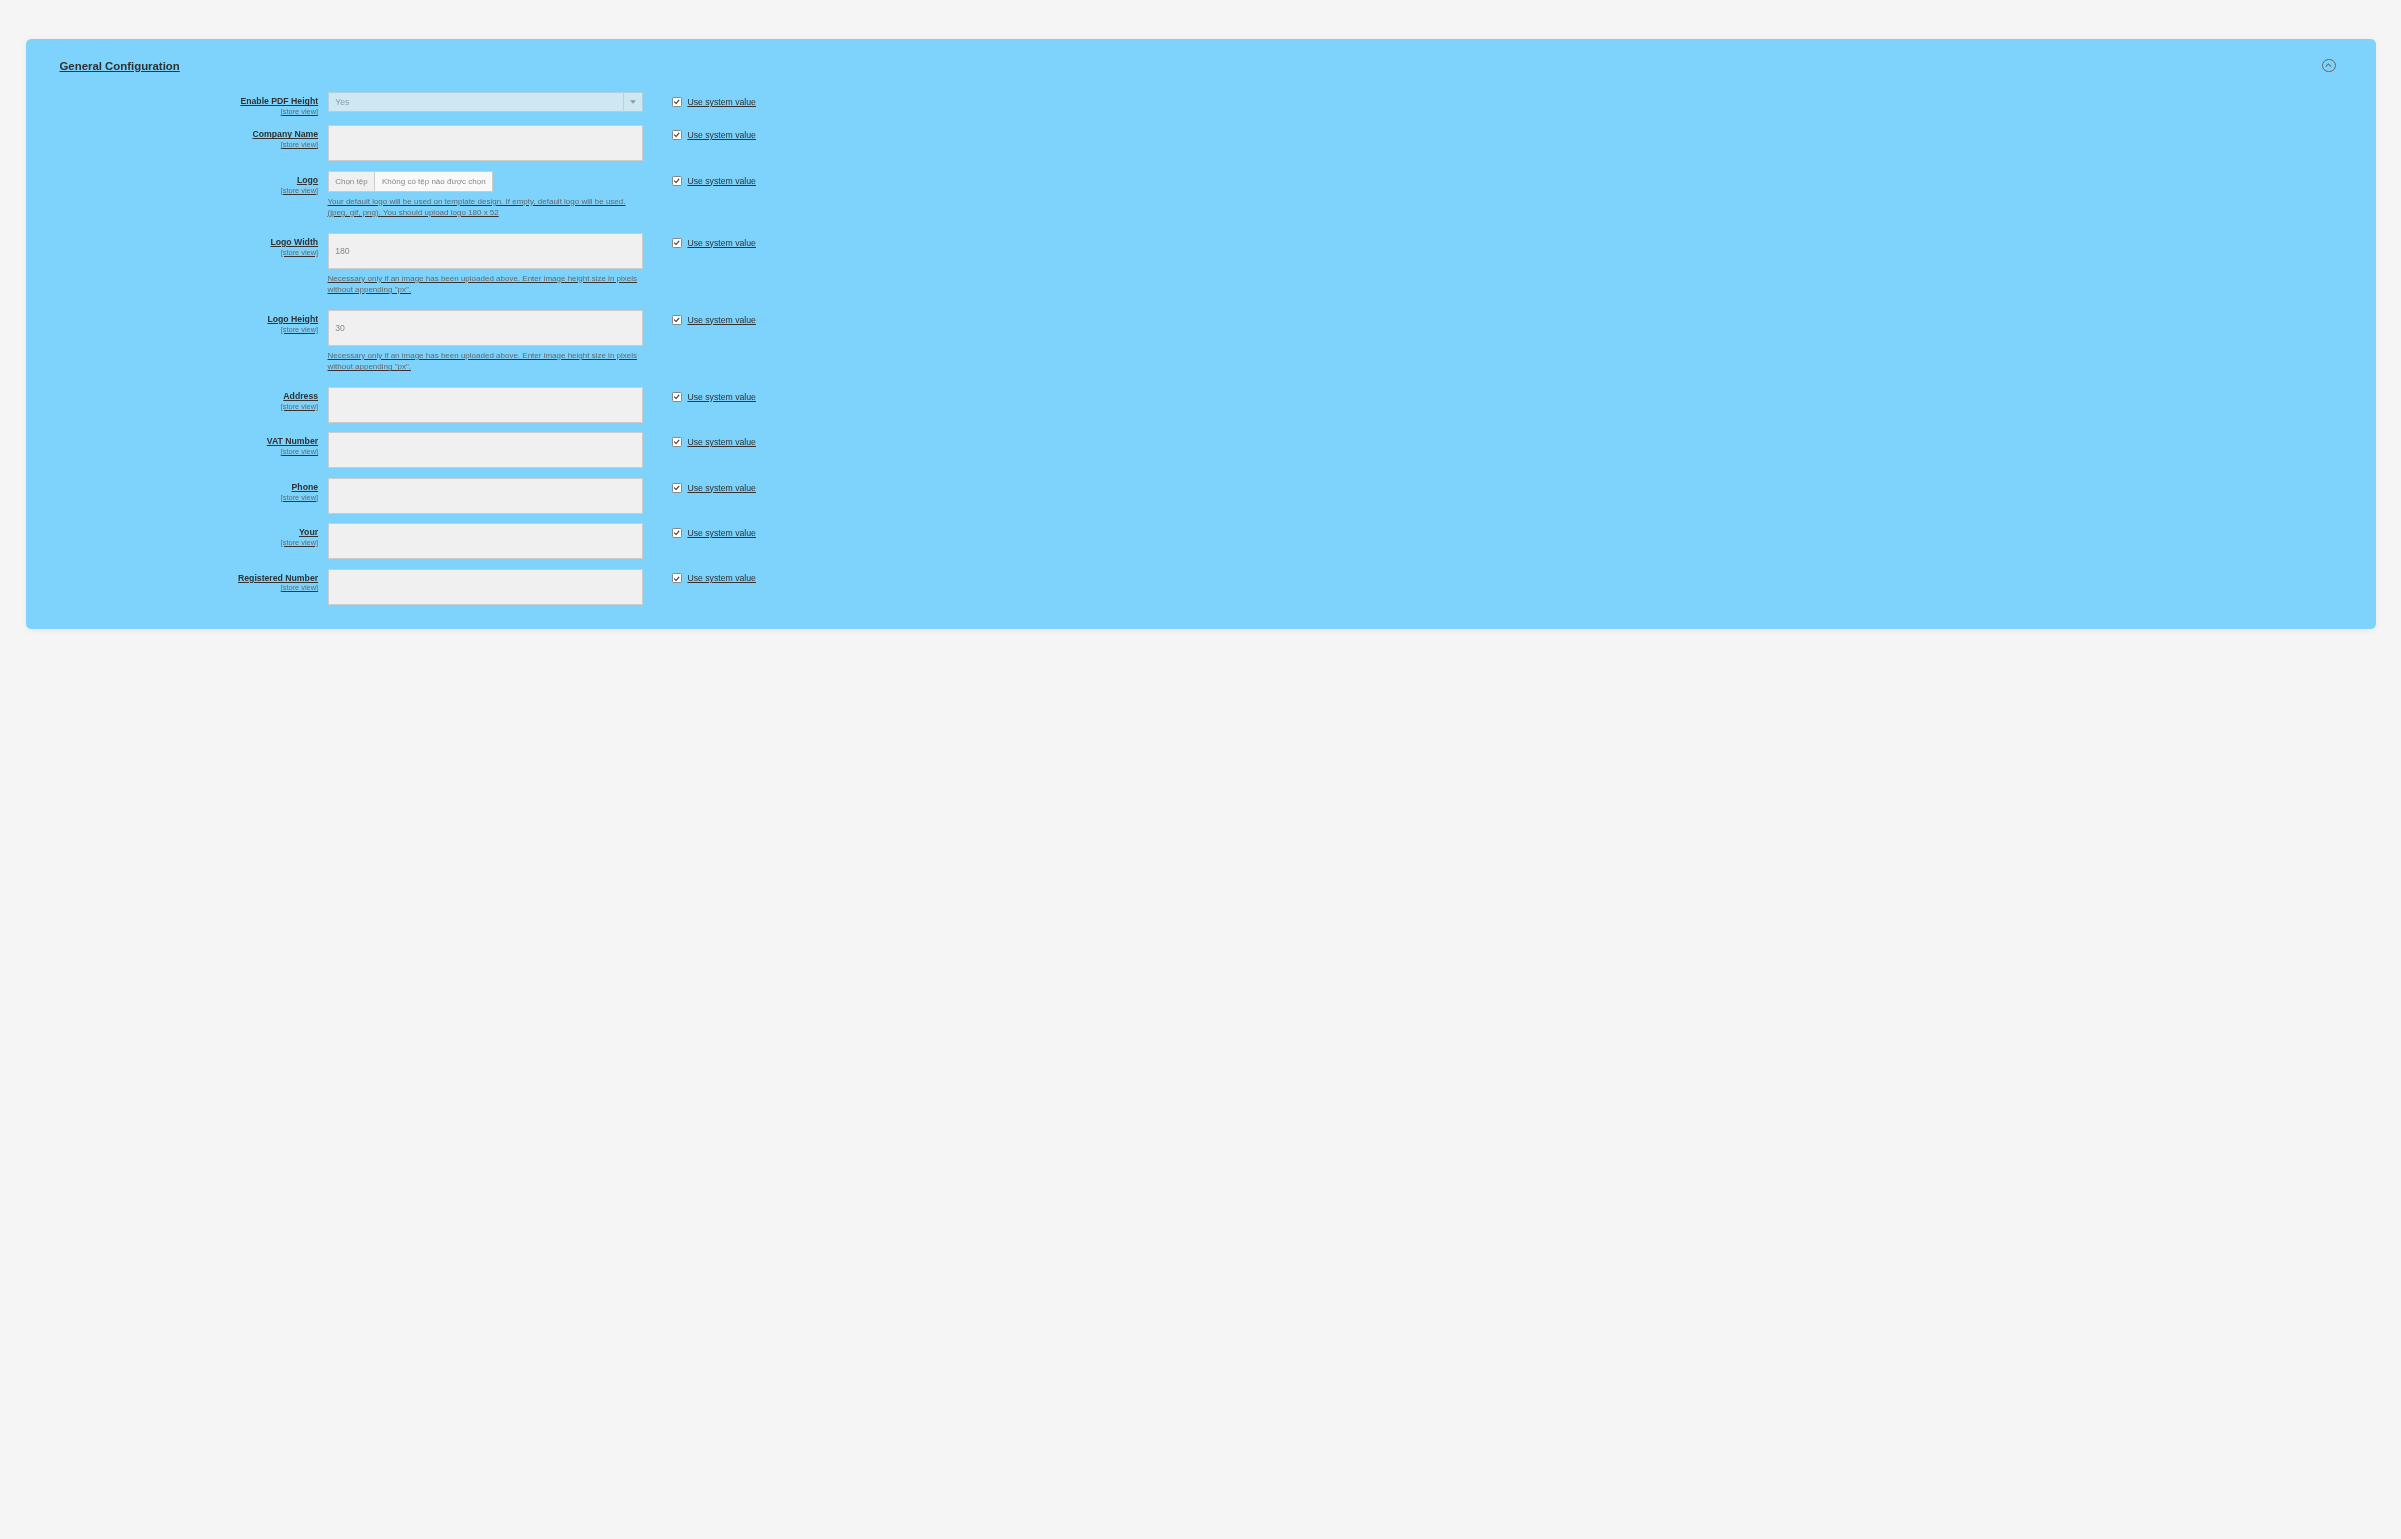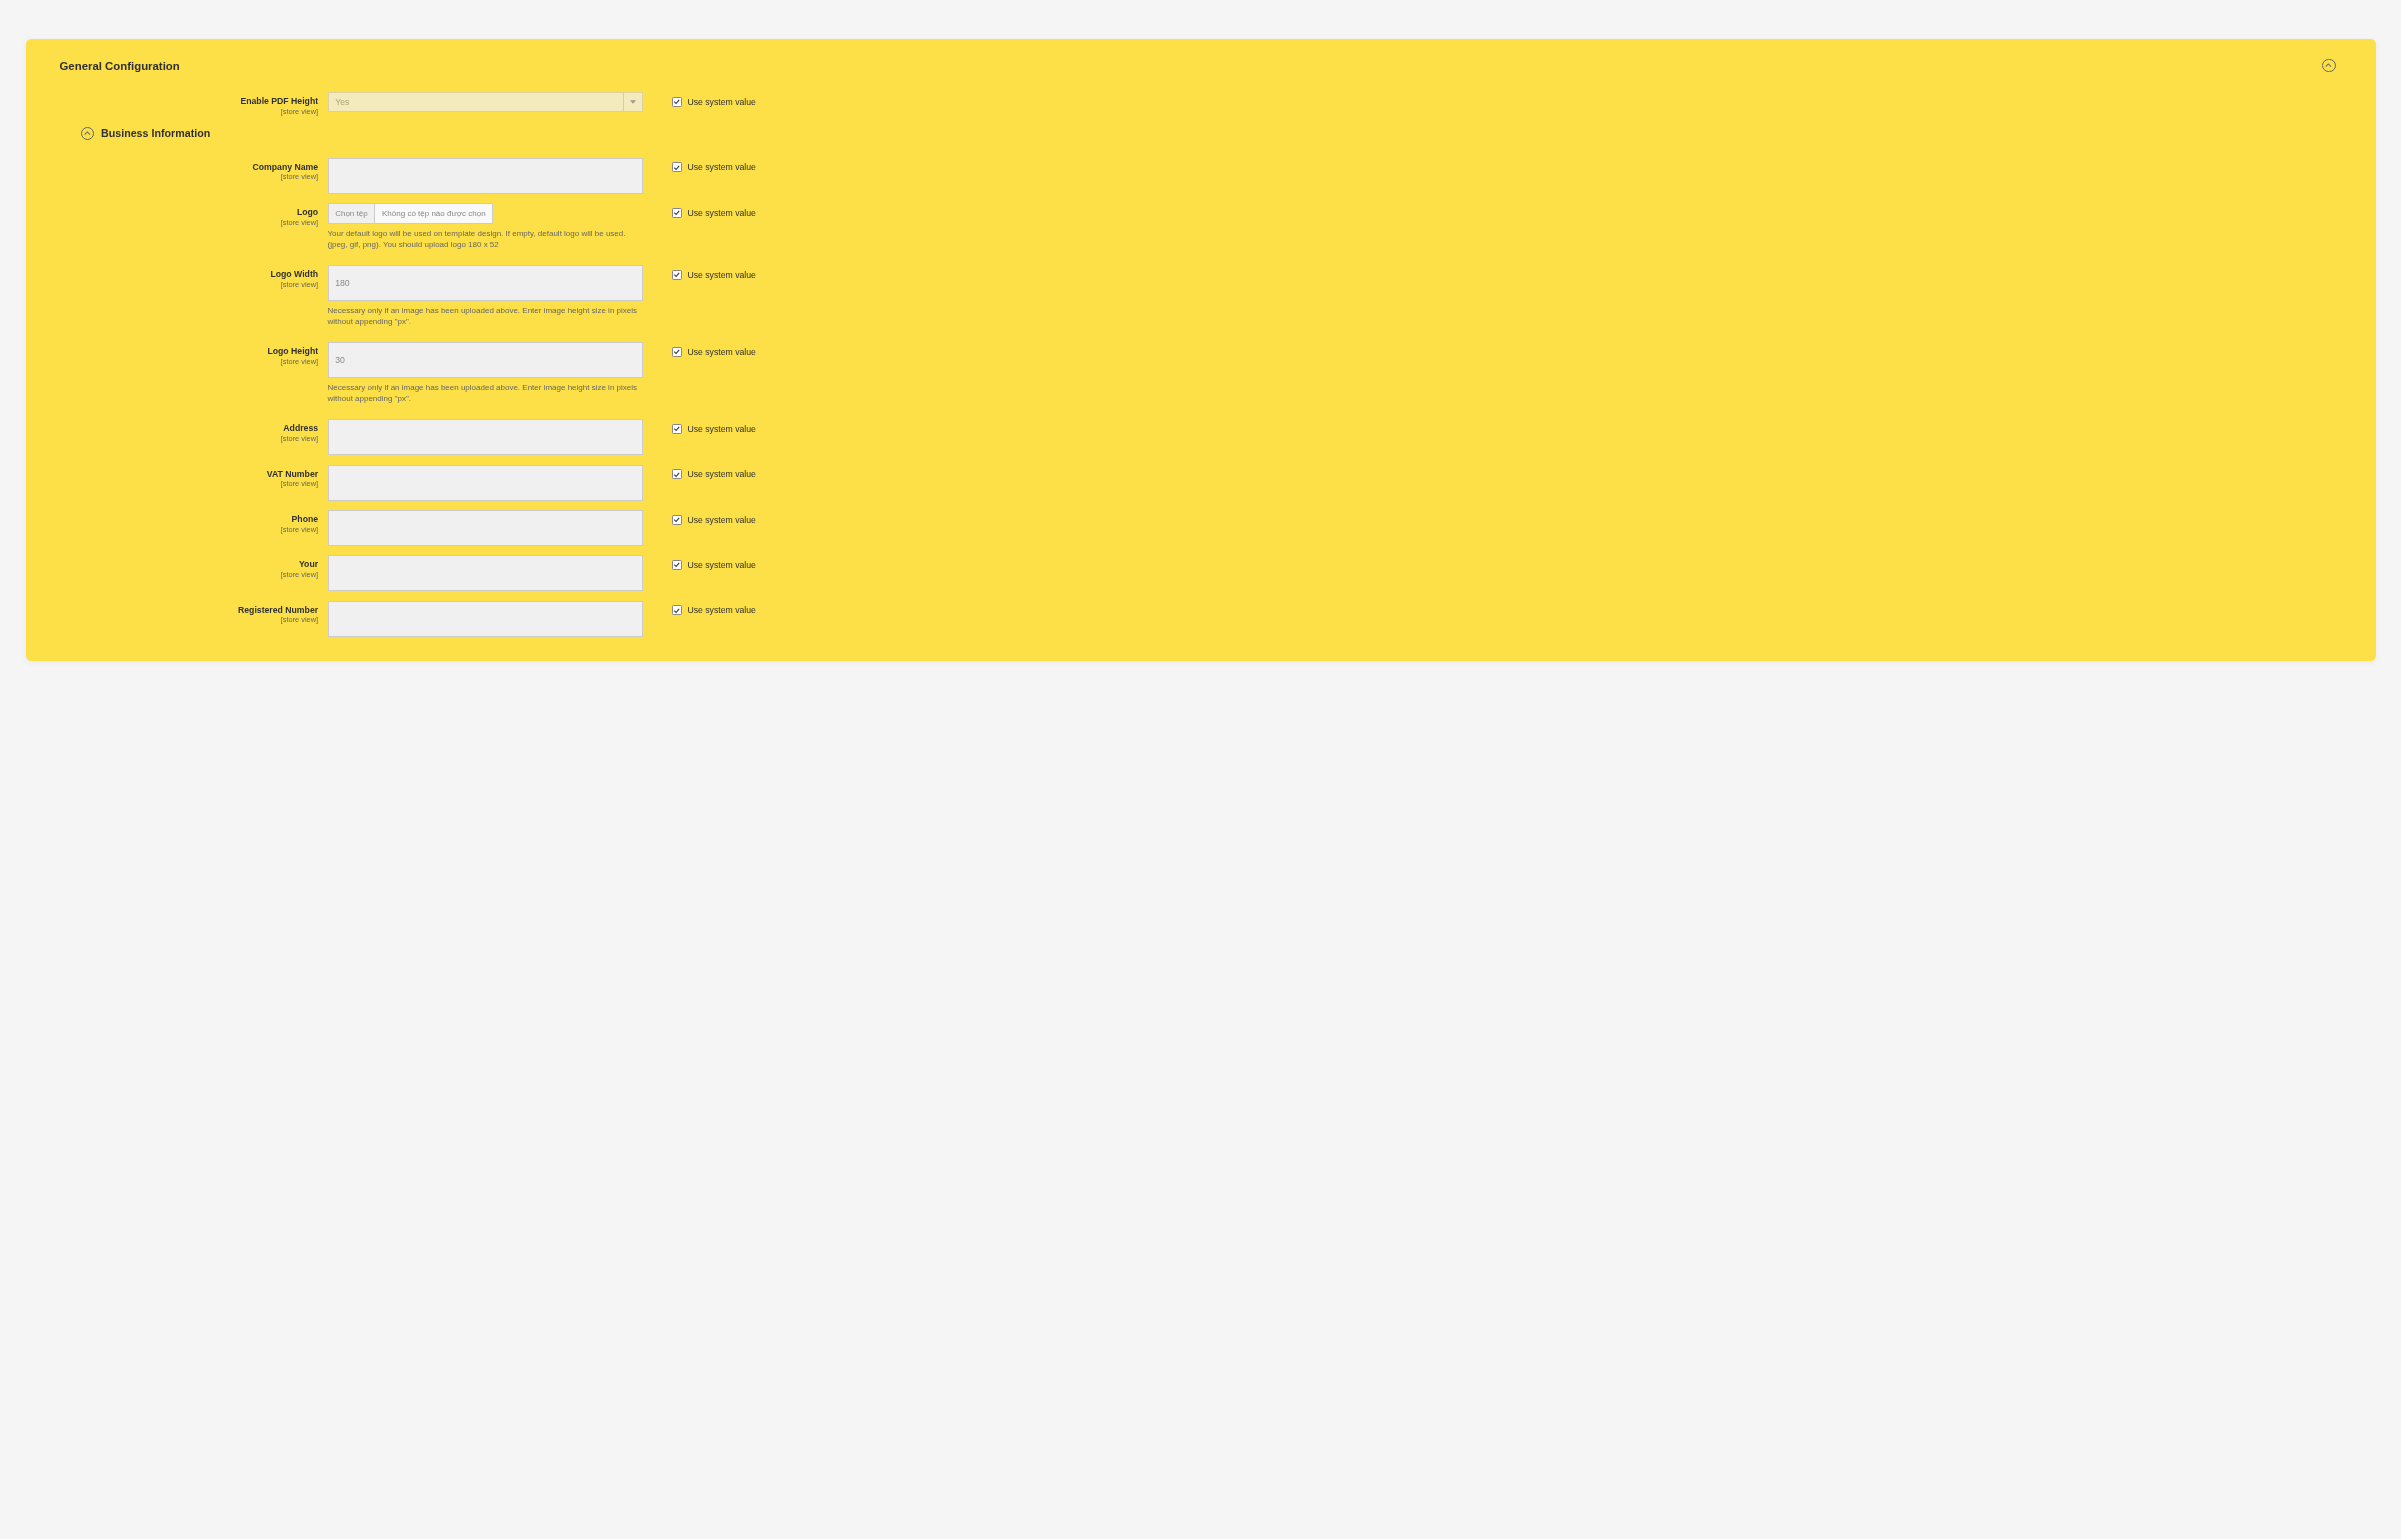--- a/index.html
+++ b/index.html
@@ -4,25 +4,26 @@
 <style>
   * { box-sizing: border-box; margin: 0; padding: 0; }
   body {
     background: #f5f5f5;
     font-family: -apple-system, BlinkMacSystemFont, "Segoe UI", Helvetica, Arial, sans-serif;
     font-size: 8.7px;
     color: #333;
     padding: 39px 25.5px;
   }
   .panel {
-    background: #fde047;
+    background: #7dd3fc;
     border-radius: 5.4px;
     box-shadow: 0 1.3px 6.7px rgba(0,0,0,0.05);
     padding: 20px 40px 24px 34px;
     position: relative;
+    text-decoration: underline;
   }
   .panel-header {
     display: flex;
     justify-content: space-between;
     align-items: center;
     margin-bottom: 20px;
   }
   .panel-title {
     font-size: 11.4px;
     font-weight: 600;
@@ -206,28 +207,20 @@
     <div class="field-system-col">
       <div class="checkbox">
         <svg viewBox="0 0 12 12">
             <path d="M2 6 L5 9 L10 3" stroke="#333" stroke-width="1.8" fill="none"></path>
           </svg>
       </div>
       <span class="checkbox-label">Use system value</span>
     </div>
   </div>
 
-  <div class="section-header">
-    <div class="collapse-btn">
-      <svg viewBox="0 0 10 10">
-          <path d="M1 7 L5 3 L9 7" stroke="#666" stroke-width="1.5" fill="none"></path>
-        </svg>
-    </div>
-    <div class="section-title">Business Information</div>
-  </div>
 
   <div class="field-row">
     <div class="field-label-col">
       <span class="field-label">Company Name</span>
       <span class="field-scope">[store view]</span>
     </div>
     <div class="field-control-col">
       <input type="text" class="text-input" disabled="" value="" style="">
     </div>
     <div class="field-system-col">

